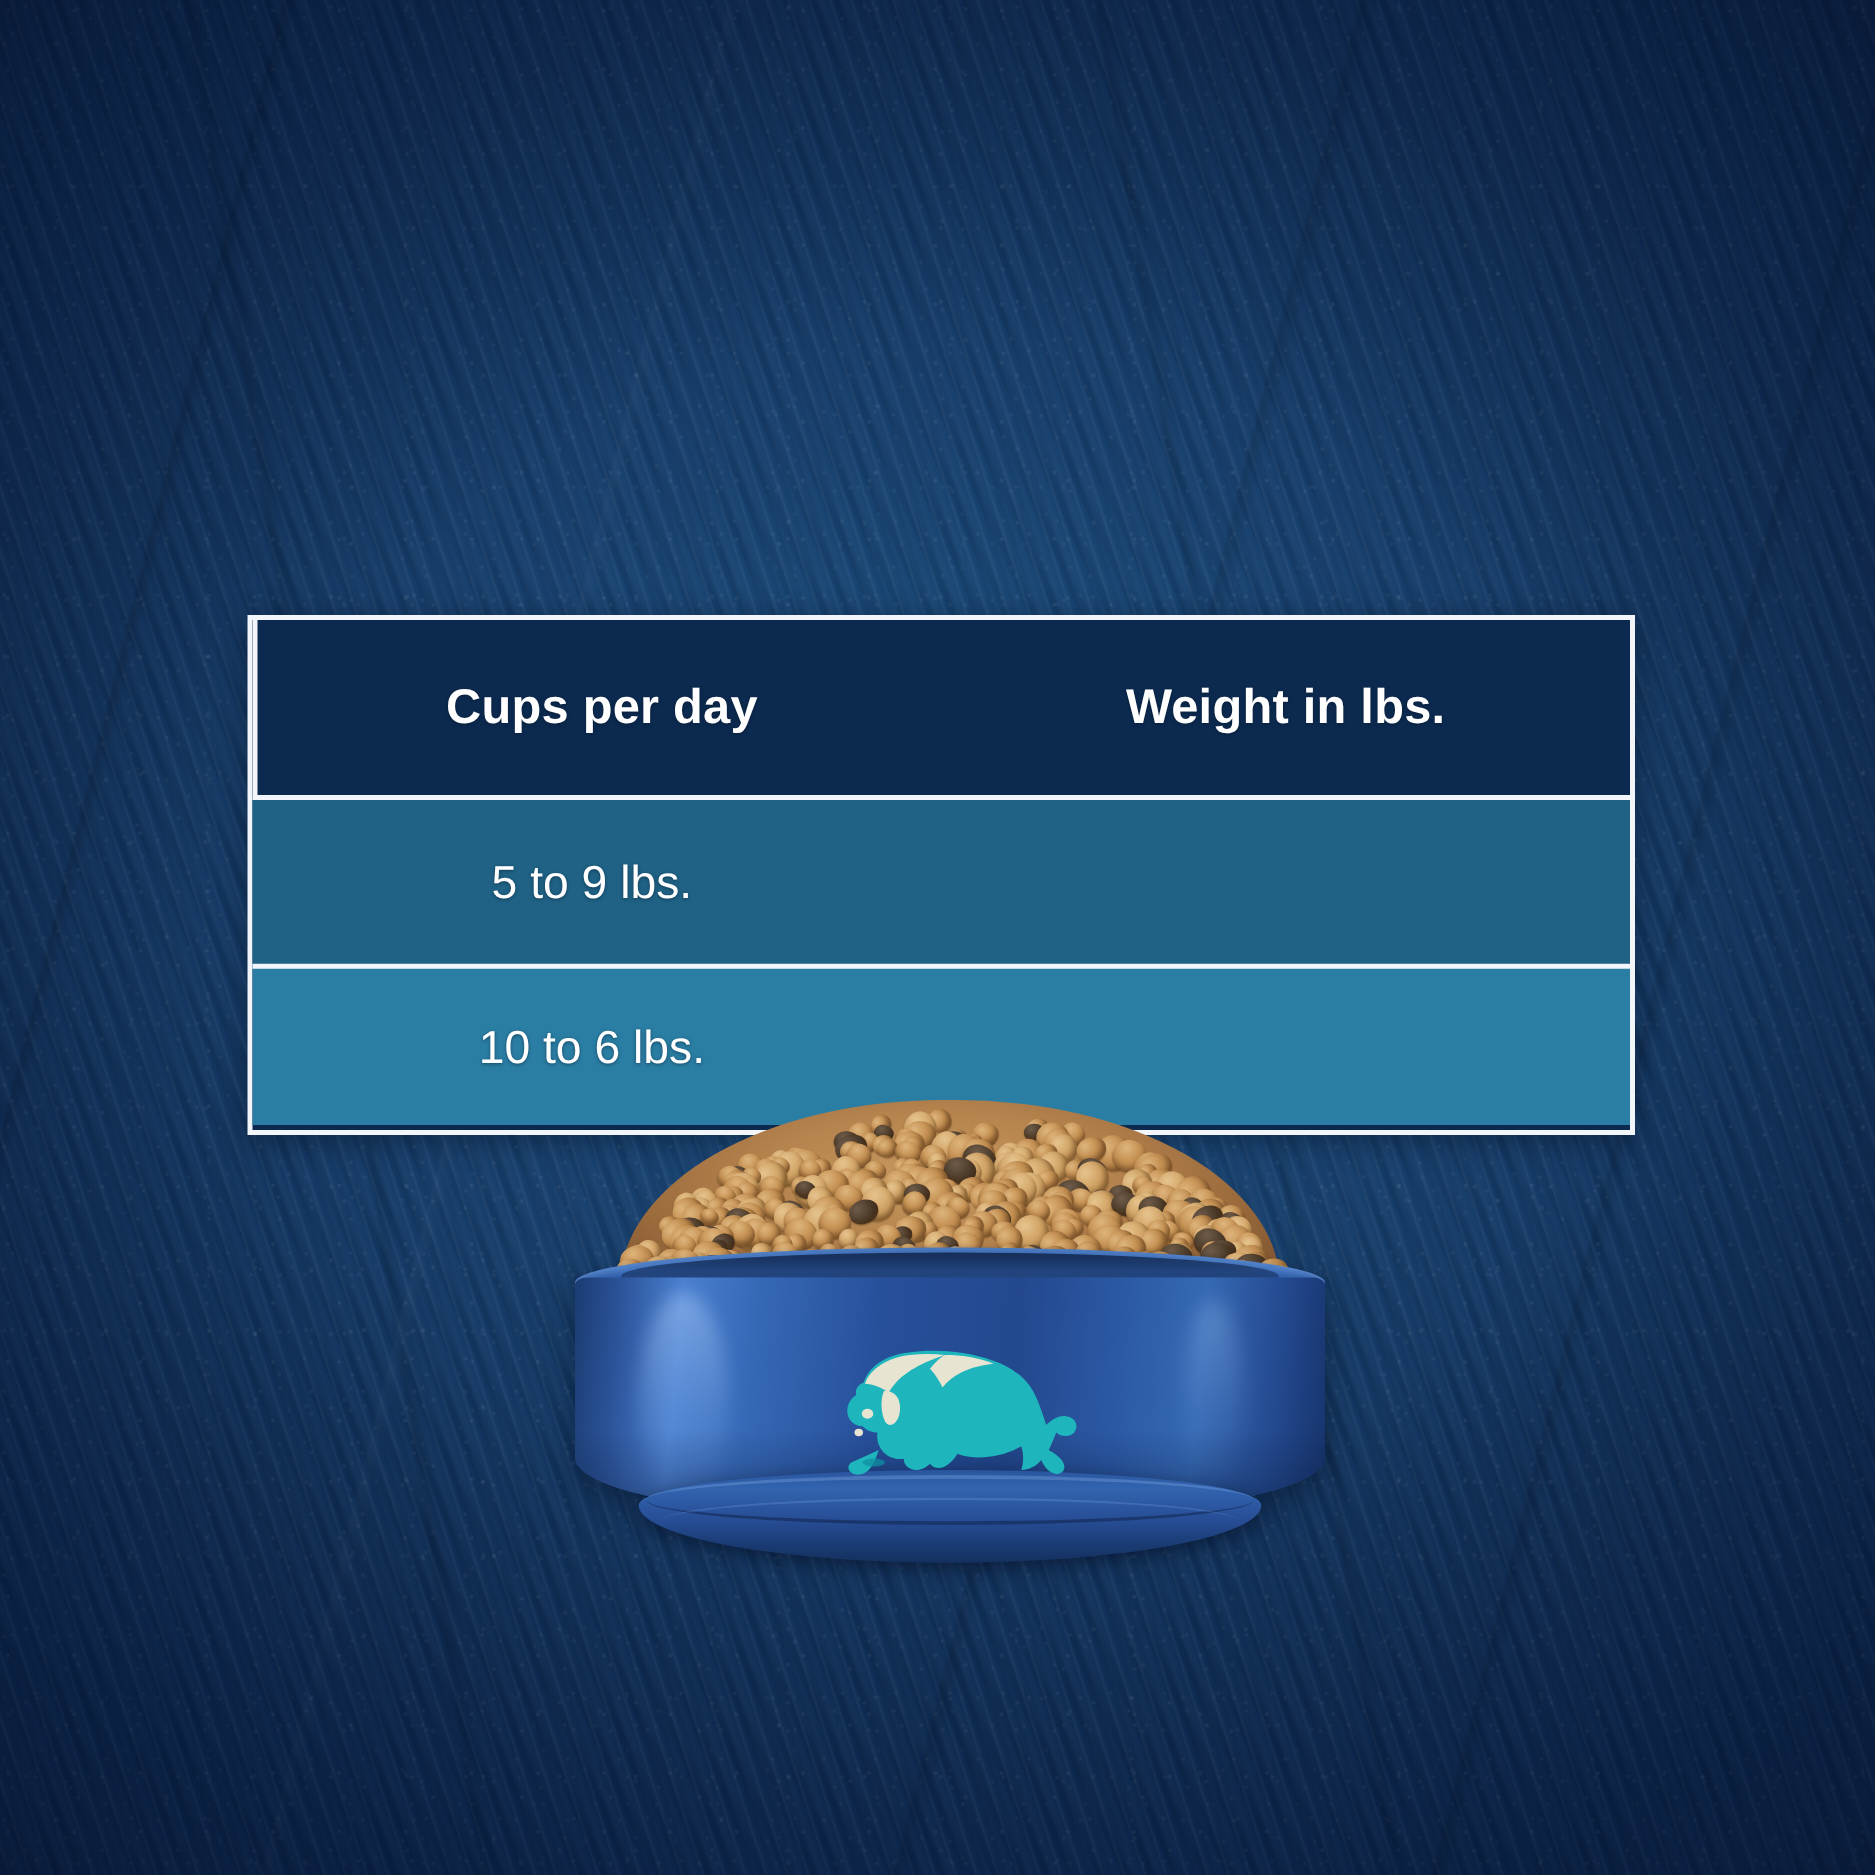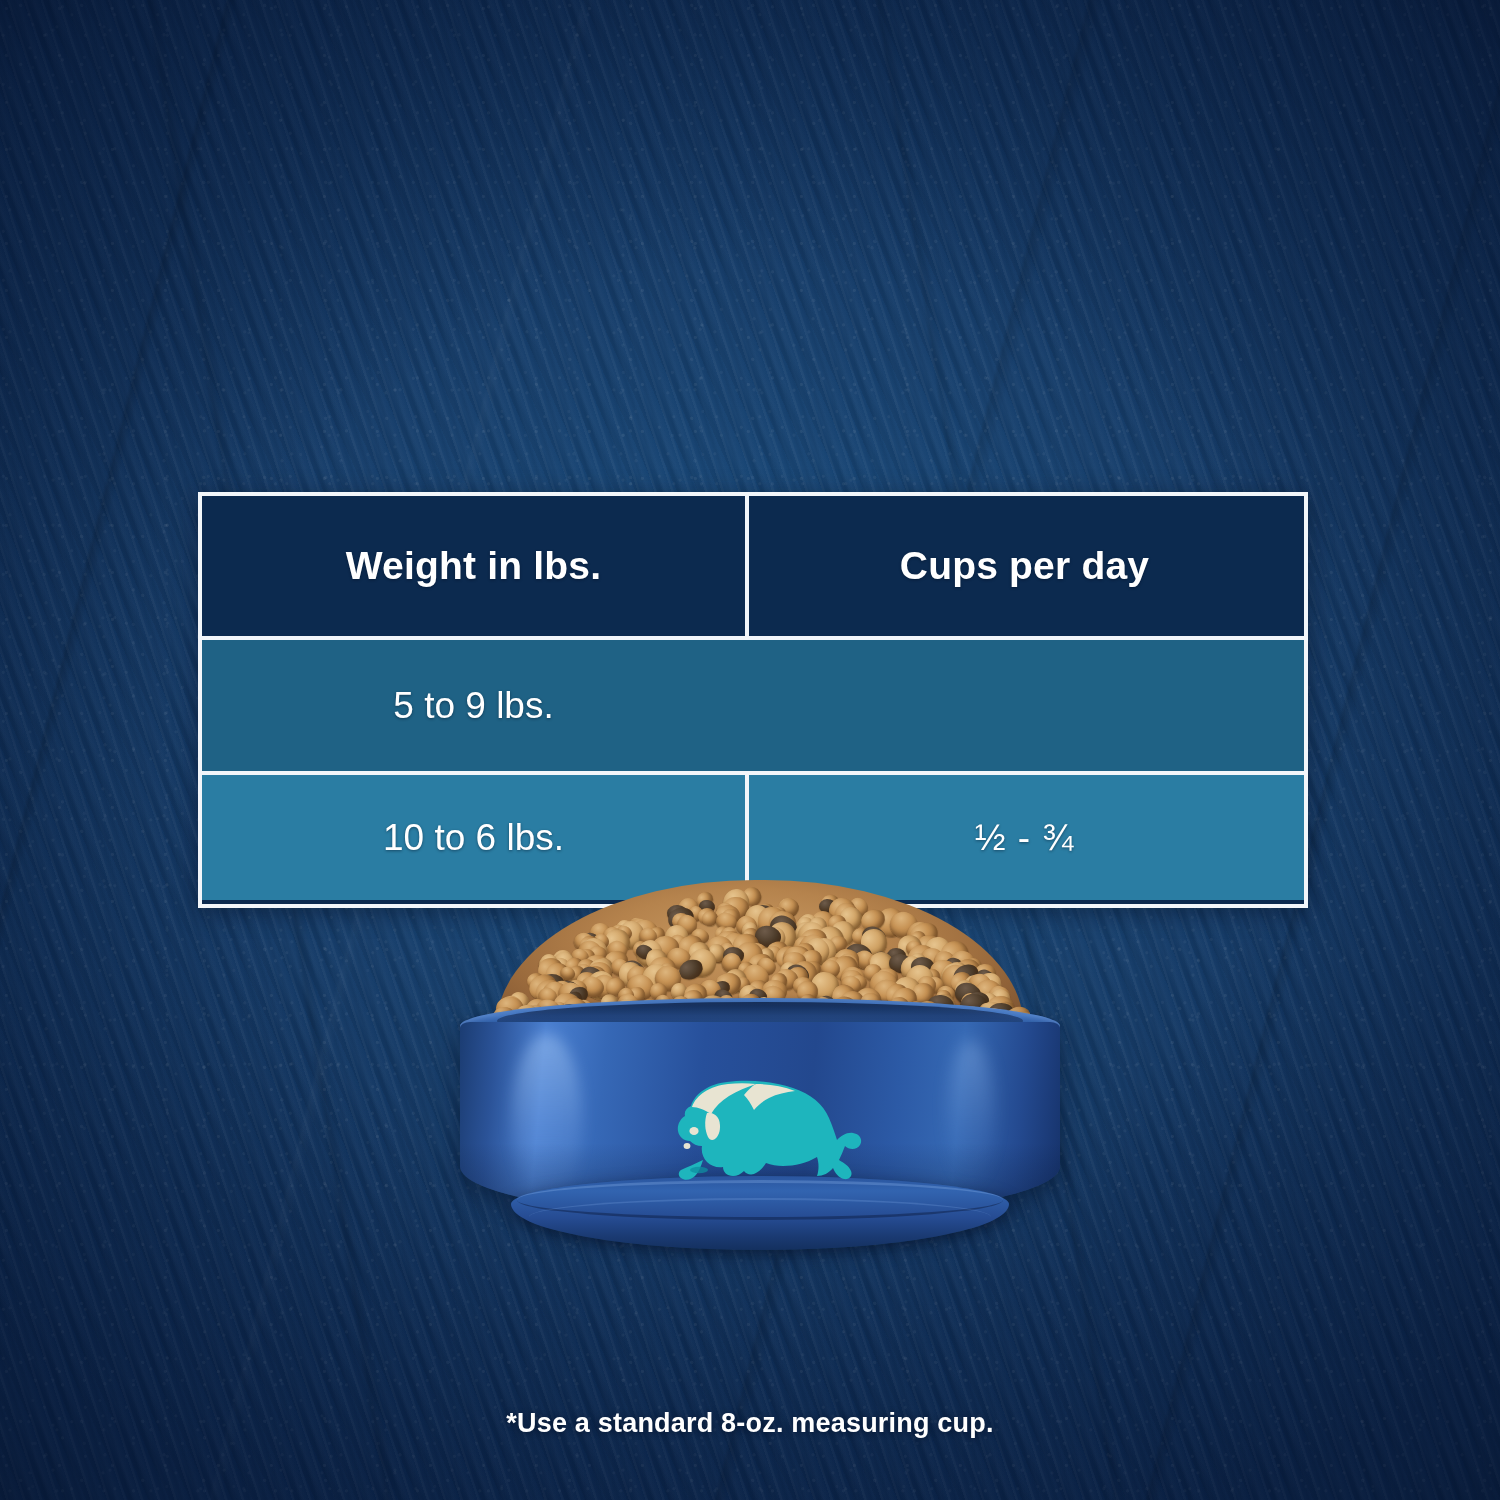--- a/index.html
+++ b/index.html
@@ -256,31 +256,30 @@
   <div class="bg-cracks"></div>
   <div class="bg-vignette"></div>
 </div>
 
 <div id="content">
 
 
   <div class="feeding-table">
 
     <div class="ft-row header">
+      <div class="ft-cell c2">Cups per day</div>
       <div class="ft-cell c1">Weight in lbs.</div>
-      <div class="ft-cell c2">Cups per day</div>
     </div>
 
     <div class="ft-row r1">
       <div class="ft-cell c1">5 to 9 lbs.</div>
     </div>
 
     <div class="ft-row r2">
       <div class="ft-cell c1">10 to 6 lbs.</div>
-      <div class="ft-cell c2 frac">½ - ¾</div>
     </div>
 
   </div>
 
   <div class="bowl-scene">
 
     <div class="bowl-shadow"></div>
 
     <div class="kibble-wrap">
       <div class="kibble-mound"></div>
@@ -875,15 +874,14 @@
             Z"></path>
           <ellipse cx="43" cy="69" rx="4.6" ry="4.0" fill="#E8E4D2"></ellipse>
           <ellipse cx="36" cy="84" rx="3.4" ry="3.0" fill="#E8E4D2"></ellipse>
           <ellipse cx="48" cy="108" rx="9" ry="3.2" fill="#0F8FA0" opacity="0.75"></ellipse>
         </g>
       </svg>
     </div>
 
   </div>
 
-  <div class="footer-note">*Use a standard 8-oz. measuring cup.</div>
 
 </div>
 
 </body></html>

